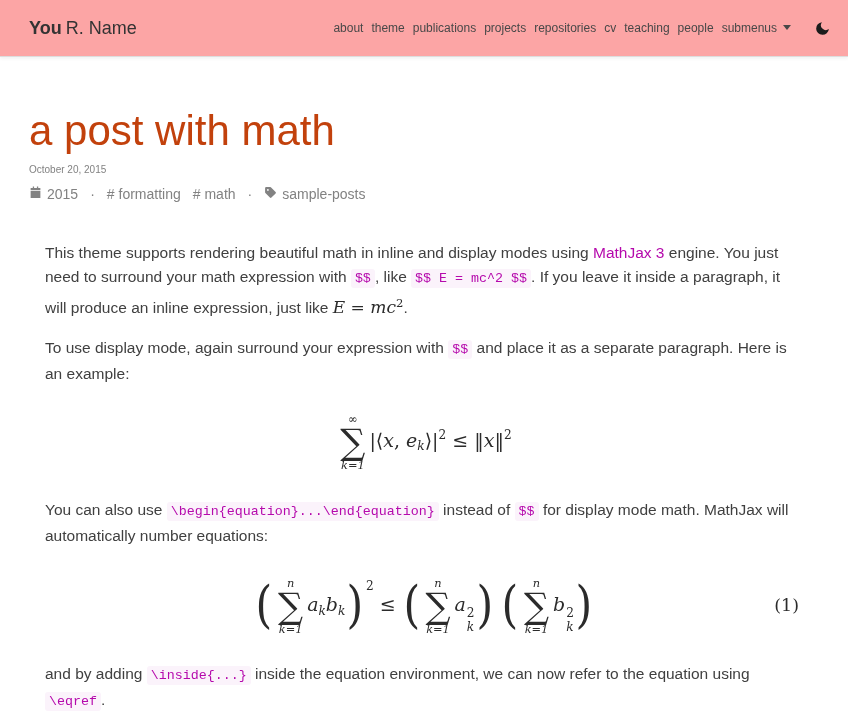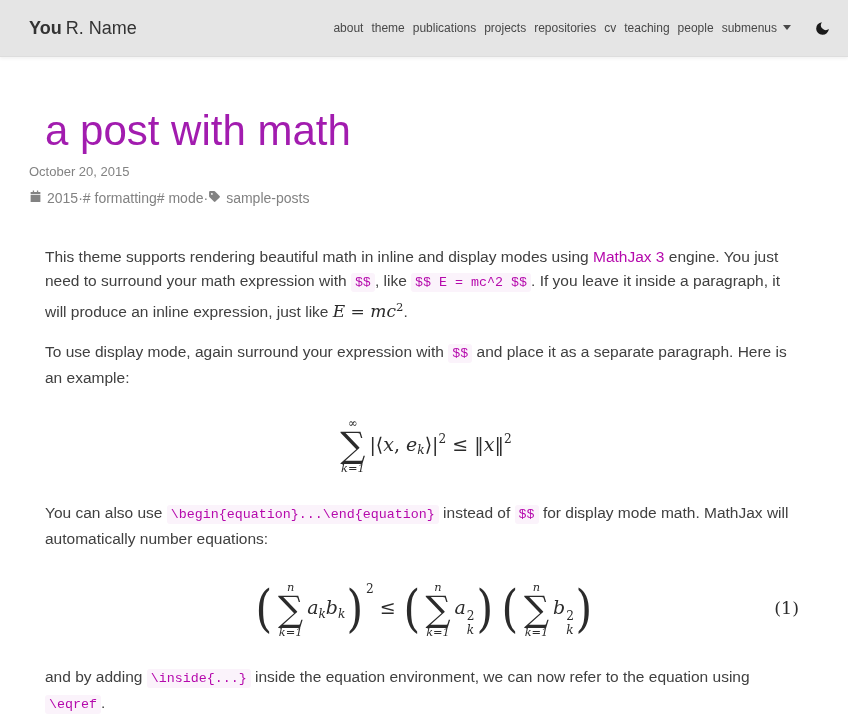--- a/index.html
+++ b/index.html
@@ -18,21 +18,21 @@
     color:var(--text);
     font-family:"Liberation Sans","DejaVu Sans",sans-serif;
     font-size:15.5px;
     line-height:24px;
     -webkit-font-smoothing:antialiased;
   }
   a{text-decoration:none;color:inherit;cursor:pointer;}
 
   
   .navbar{
-    background:#e5e5e5;
+    background:#fca5a5;
     border-bottom:1px solid var(--border);
     box-shadow:0 2px 3px rgba(0,0,0,0.05);
   }
   .nav-inner{
     display:flex;align-items:center;
     height:56px;
     padding:0 17px 0 29px;
   }
   .brand{font-size:18px;color:#333;white-space:nowrap;}
   .brand-bold{font-weight:700;}
@@ -48,27 +48,27 @@
     border-left:4px solid transparent;border-right:4px solid transparent;
     border-top:5px solid currentColor;
     margin-left:6px;vertical-align:2px;
   }
   .dark-toggle{margin-left:23px;display:flex;align-items:center;color:#1b1b1b;}
   .dark-toggle svg{display:block;}
 
   
   .container{width:790px;margin:0 auto;}
   .post-title{
-    font-size:42px;font-weight:400;color:#a21caf;
-    margin:51px 16px 10px;line-height:1.1;letter-spacing:0;
-  }
-  .post-date{font-size:13px;color:var(--muted);margin:0 0 10px;line-height:1.2;}
+    font-size:42px;font-weight:400;color:#c2410c;
+    margin:51px 0 10px;line-height:1.1;letter-spacing:0;
+  }
+  .post-date{font-size:10px;color:var(--muted);margin:0 0 10px;line-height:1.2;}
   .post-meta{
     font-size:14px;color:var(--muted);
-    display:flex;align-items:center;line-height:1.2;
+    display:flex;align-items:center;gap:12px;line-height:1.2;
   }
   .meta-link{display:inline-flex;align-items:center;gap:5px;color:var(--muted);}
   .meta-dot{color:var(--muted);}
 
   article{margin-top:38px;padding-bottom:22px;}
   article .para{margin:16px 16px;}
 
   .inline-link{color:var(--theme);}
   .inline-code{
     font-family:"Liberation Mono","DejaVu Sans Mono",monospace;
@@ -157,21 +157,21 @@
             <path d="M7 1h2.4v3.5H7zM14.6 1H17v3.5h-2.4z"></path>
             <path d="M3 3.5h18V8H3zM3 9.3h18V22H3z"></path>
           </svg></span>
         <span>2015</span>
       </a>
       <span class="meta-dot">·</span>
       <a class="meta-link">
         <span># formatting</span>
       </a>
       <a class="meta-link">
-        <span># mode</span>
+        <span># math</span>
       </a>
       <span class="meta-dot">·</span>
       <a class="meta-link">
         <span class="meta-icon"><svg viewBox="0 0 24 24" width="13" height="13" fill="currentColor">
             <path d="M11.7 2H4a2 2 0 0 0-2 2v7.7c0 .53.21 1.04.59 1.41l8.3 8.3a2 2 0 0 0 2.83 0l7.7-7.7a2 2 0 0 0 0-2.83l-8.3-8.3A2 2 0 0 0 11.7 2z"></path>
             <circle cx="7.2" cy="7.2" r="1.7" fill="#ffffff"></circle>
           </svg></span>
         <span>sample-posts</span>
       </a>
     </div>

